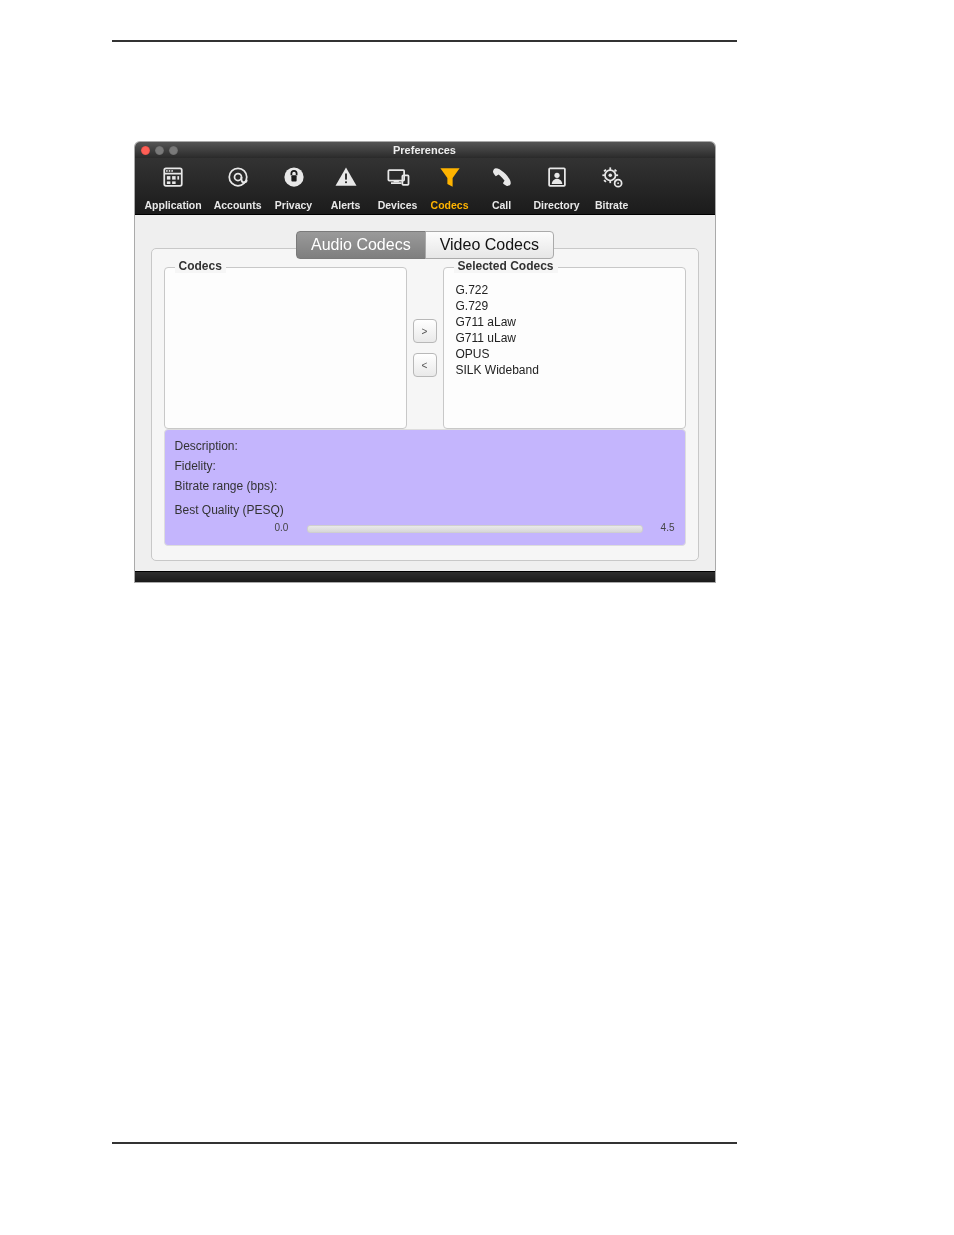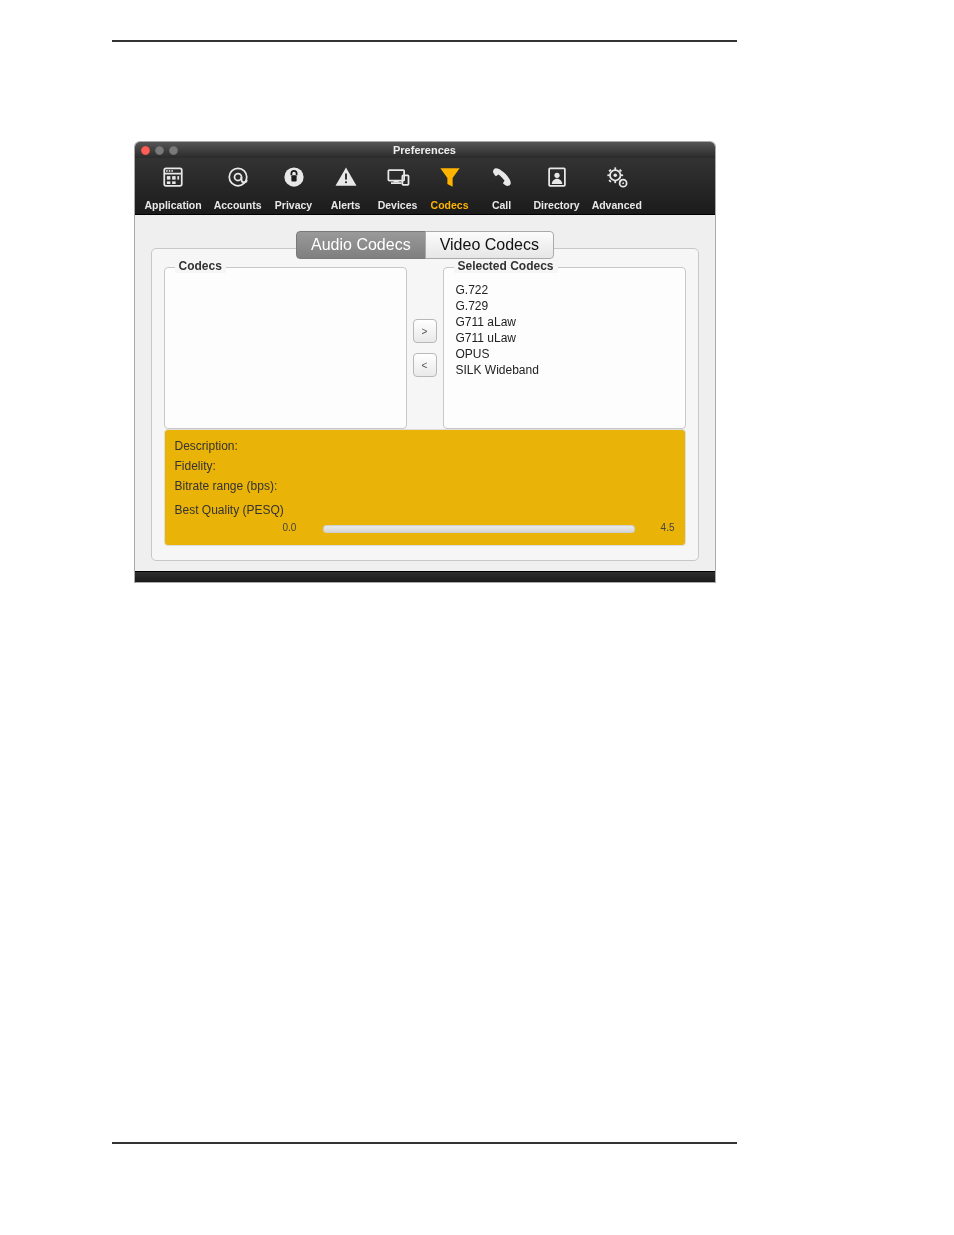--- a/index.html
+++ b/index.html
@@ -166,40 +166,40 @@
     font-size: 10px;
     cursor: pointer;
     display: flex; align-items: center; justify-content: center;
   }
   .hint {
     font-size: 11px;
     color: #444;
     margin: 10px 4px 6px 4px;
   }
   .props {
-    background: #eab308;
+    background: #c4b5fd;
     border: 1px solid #ddd;
     border-radius: 4px;
     padding: 6px 10px 12px 10px;
     font-size: 12px;
     color: #333;
   }
   .props .row {
     padding: 3px 0;
     display: flex;
     gap: 4px;
   }
   .props .lbl::after { content: ""; }
   .pesq {
     margin-top: 4px;
   }
   .pesq-bar {
     display: flex;
     align-items: center;
-    gap: 18px;
+    gap: 10px;
     margin-top: 2px;
     justify-content: space-between;
   }
   .pesq-bar .scale {
     flex: 1;
     height: 2px;
     position: relative;
   }
   .pesq-bar .tick-lbl {
     font-size: 10px;
@@ -331,21 +331,21 @@
               <rect x="5" y="13" width="3" height="2"></rect>
                 <rect x="20" y="13" width="3" height="2"></rect>
               <rect x="7" y="7" width="2" height="3" transform="rotate(45 8 8.5)"></rect>
               <rect x="19" y="7" width="2" height="3" transform="rotate(-45 20 8.5)"></rect>
               <rect x="7" y="19" width="2" height="3" transform="rotate(-45 8 20.5)"></rect>
               <rect x="19" y="19" width="2" height="3" transform="rotate(45 20 20.5)"></rect>
             </g>
             <circle class="stroke" cx="23" cy="23" r="4"></circle>
             <circle class="fill" cx="23" cy="23" r="1"></circle>
           </svg>
-          <span>Advanced</span>
+          <span>Bitrate</span>
         </div>
       </div>
 
       <div class="pane">
 
         <div class="tabs">
           <div class="tab active">Audio Codecs</div>
           <div class="tab">Video Codecs</div>
         </div>
 

